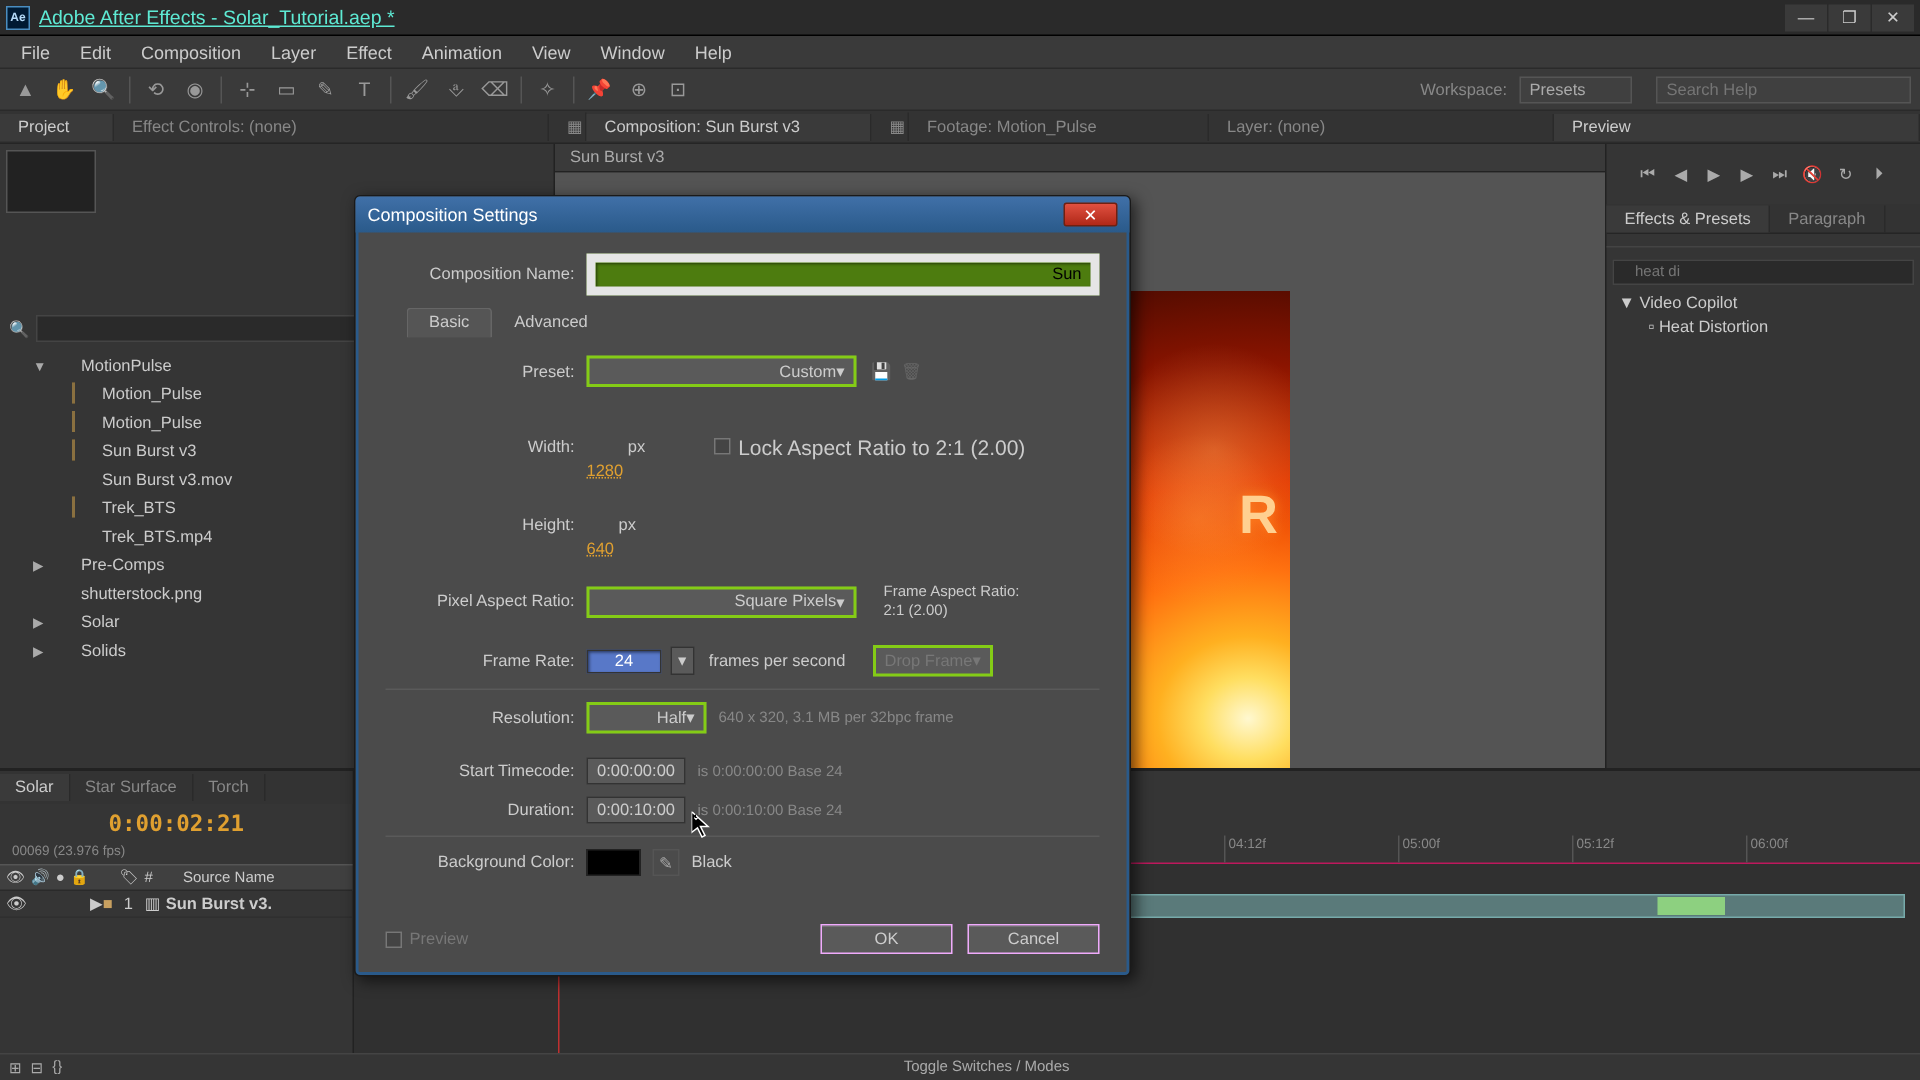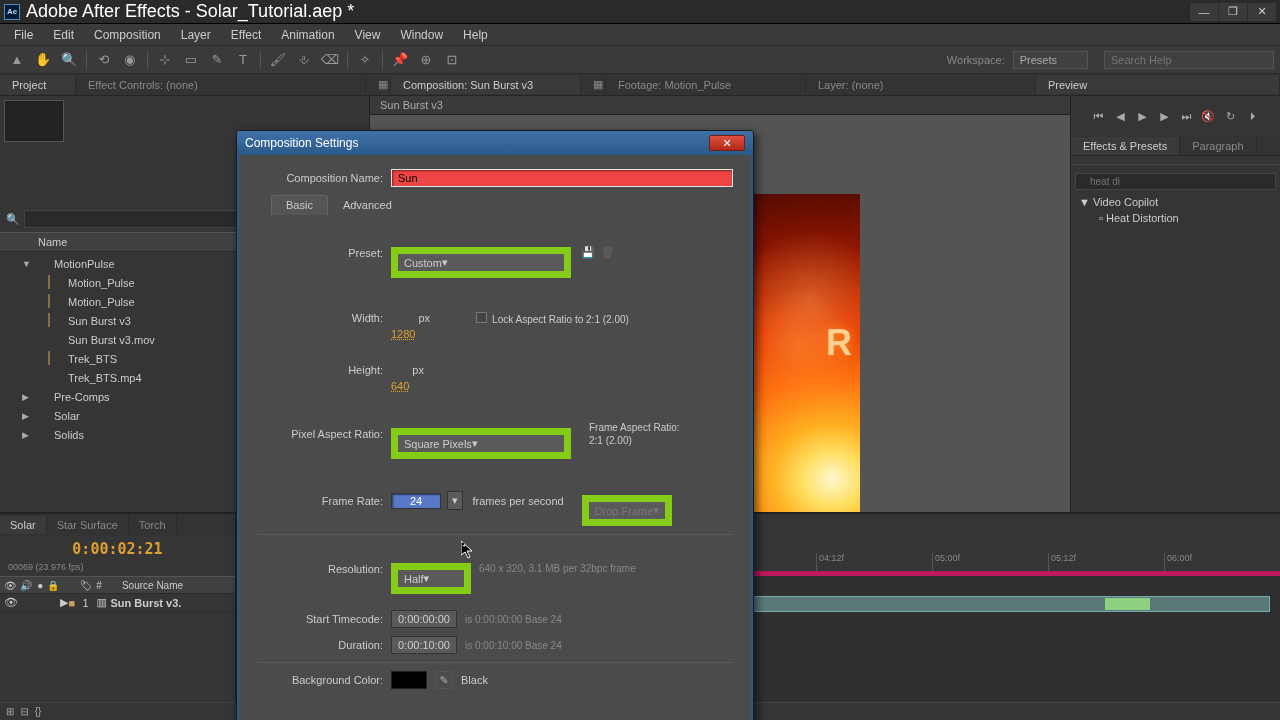--- a/index.html
+++ b/index.html
@@ -1,21 +1,21 @@
 <!DOCTYPE html>
 <html><head>
 <meta charset="utf-8">
 <style>
 * { margin: 0; padding: 0; box-sizing: border-box; font-family: "Segoe UI", Tahoma, sans-serif; }
 body { background: #1a1a1a; width: 1280px; height: 720px; overflow: hidden; position: relative; color: #ccc; font-size: 11px; }
 
 
 .titlebar { background: #2a2a2a; height: 24px; display: flex; align-items: center; padding: 0 4px; border-bottom: 1px solid #000; }
 .titlebar .app-icon { width: 16px; height: 16px; background: #001a33; border: 1px solid #4a8dc0; margin-right: 6px; display: flex; align-items: center; justify-content: center; font-size: 8px; color: #b4d9f7; font-weight: bold; }
-.titlebar .title { color: #ffffff; font-size: 18px; }
+.titlebar .title { color: #5eead4; font-size: 13px; text-decoration: underline; }
 .titlebar .win-controls { margin-left: auto; display: flex; gap: 1px; }
 .titlebar .win-btn { width: 28px; height: 18px; background: #3a3a3a; display: flex; align-items: center; justify-content: center; color: #ccc; font-size: 11px; cursor: pointer; }
 .titlebar .win-btn.close { background: #3a3a3a; }
 
 
 .menubar { background: #3a3a3a; height: 22px; display: flex; align-items: center; padding: 0 4px; border-bottom: 1px solid #2a2a2a; }
 .menubar .menu-item { padding: 2px 10px; color: #ccc; cursor: pointer; font-size: 12px; }
 
 
 .toolbar { background: #3a3a3a; height: 28px; display: flex; align-items: center; padding: 0 6px; border-bottom: 1px solid #2a2a2a; gap: 4px; }
@@ -76,44 +76,44 @@
 .timeline { position: absolute; bottom: 18px; left: 0; right: 0; height: 190px; background: #353535; border-top: 2px solid #222; display: flex; }
 .tl-left { width: 236px; border-right: 1px solid #222; }
 .tl-tabs { height: 22px; background: #333; display: flex; align-items: center; }
 .tl-tab { padding: 3px 10px; font-size: 11px; color: #888; border-right: 1px solid #2a2a2a; }
 .tl-tab.active { background: #3a3a3a; color: #ccc; }
 .tl-time { padding: 4px 8px; color: #e0a030; font-size: 15px; font-weight: bold; font-family: monospace; text-align: center; }
 .tl-fps { color: #888; font-size: 9px; padding: 0 8px 4px; }
 .tl-switches { height: 18px; background: #404040; border-top: 1px solid #555; border-bottom: 1px solid #2a2a2a; display: flex; align-items: center; padding: 0 4px; gap: 4px; font-size: 10px; }
 .tl-layer { display: flex; align-items: center; padding: 2px 4px; font-size: 11px; height: 18px; border-bottom: 1px solid #2f2f2f; }
 .tl-right { flex: 1; position: relative; background: #303030; }
-.tl-ruler { height: 62px; background: #353535; border-bottom: 5px solid #be185d; position: relative; }
+.tl-ruler { height: 62px; background: #353535; border-bottom: 1px solid #be185d; position: relative; }
 .tl-ticks { position: absolute; bottom: 0; left: 0; right: 0; height: 18px; display: flex; }
 .tl-tick { flex: 1; border-left: 1px solid #555; font-size: 9px; color: #888; padding-left: 2px; }
 .tl-track-area { position: relative; height: 40px; }
 .tl-bar { position: absolute; top: 20px; left: 0; right: 10px; height: 16px; background: #5a7a7a; border: 1px solid #7aa; }
 .tl-marker { position: absolute; top: 22px; right: 130px; width: 45px; height: 12px; background: #8dd080; }
 .tl-playhead { position: absolute; top: 38px; bottom: 0; width: 1px; background: #c03030; left: 136px; }
 .tl-playhead::before { content: ""; position: absolute; top: 0; left: -5px; width: 0; height: 0; border-left: 5px solid transparent; border-right: 5px solid transparent; border-top: 8px solid #d8b040; }
 
 
 .statusbar { position: absolute; bottom: 0; left: 0; right: 0; height: 18px; background: #353535; border-top: 1px solid #444; display: flex; align-items: center; padding: 0 6px; font-size: 10px; color: #aaa; }
 .toggle-sw { margin: 0 auto; }
 .dialog { position: absolute; left: 236px; top: 130px; width: 518px; background: #4b4b4b; border: 1px solid #1a1a1a; box-shadow: inset 0 0 0 2px #2a5a8a, 3px 3px 10px rgba(0,0,0,.6); border-radius: 4px; }
 .dialog-title { background: linear-gradient(#4070a8, #2a5a8a); height: 24px; display: flex; align-items: center; padding: 0 8px; border-radius: 3px 3px 0 0; }
 .dialog-title span { color: #fff; font-size: 12px; }
 .dialog-close { margin-left: auto; width: 36px; height: 16px; background: linear-gradient(#e05040, #b02818); border: 1px solid #702010; border-radius: 2px; color: #fff; display: flex; align-items: center; justify-content: center; font-size: 11px; cursor: pointer; }
 .dialog-body { padding: 14px 20px; color: #ccc; font-size: 11px; }
 .dlg-row { display: flex; align-items: center; margin-bottom: 8px; }
 .dlg-label { width: 134px; text-align: right; padding-right: 8px; color: #ccc; }
-.dlg-input-wide { flex: 1; background: #ef4444; border: 1px solid #e5e5e5; box-shadow: inset 1px 1px 2px rgba(0,0,0,.5); padding: 2px 6px; color: #000; font-size: 11px; }
+.dlg-input-wide { flex: 1; background: #4d7c0f; border: 6px solid #e5e5e5; box-shadow: inset 1px 1px 2px rgba(0,0,0,.5); padding: 2px 6px; color: #000; font-size: 11px; text-align: right; }
 .dlg-tabs { display: flex; margin: 6px 0 12px 14px; }
 .dlg-tab { padding: 3px 14px; font-size: 11px; cursor: pointer; border: 1px solid transparent; color: #ccc; }
 .dlg-tab.active { background: #555; border: 1px solid #666; border-bottom: none; border-radius: 3px 3px 0 0; }
-.dlg-select { background: #5a5a5a; border: 7px solid #84cc16; padding: 2px 6px; color: #ccc; font-size: 11px; min-width: 180px; display: flex; justify-content: flex-start; align-items: center; margin-top: 20px; }
+.dlg-select { background: #5a5a5a; border: 2px solid #84cc16; padding: 2px 6px; color: #ccc; font-size: 11px; min-width: 180px; display: flex; justify-content: flex-end; align-items: center; }
 .dlg-select.sm { min-width: 80px; }
 .linkval { color: #e0a030; text-decoration: underline dotted; cursor: pointer; margin-top: 32px; }
 .dlg-num { background: #7a7a7a; border: 1px solid #333; box-shadow: inset 1px 1px 2px rgba(0,0,0,.5); padding: 1px 4px; color: #003090; font-size: 11px; width: 50px; text-align: center; }
 .dlg-num.sel { background: #5878c8; color: #fff; }
 .dlg-tc { background: #5a5a5a; border: 1px solid #333; padding: 2px 6px; color: #ccc; font-size: 11px; width: 66px; text-align: center; }
 .aux { color: #888; font-size: 10px; margin-left: 8px; }
 .checkbox { width: 11px; height: 11px; border: 1px solid #777; background: #444; margin-right: 5px; display: inline-block; }
 .color-swatch { width: 36px; height: 18px; background: #000; border: 1px solid #222; }
 .dropper { width: 18px; height: 18px; border: 1px solid #555; margin: 0 8px; display: flex; align-items: center; justify-content: center; font-size: 11px; color: #aaa; }
 .dlg-buttons { display: flex; justify-content: flex-end; gap: 10px; padding: 10px 20px 14px; align-items: center; }
@@ -194,24 +194,20 @@
 
   <div class="left-col">
     <div class="project-header">
       <div class="comp-thumb"></div>
     </div>
     <div style="height:60px"></div>
     <div class="search-row">
       <span style="color:#888">🔍</span>
       <input style="">
     </div>
-    <div class="proj-columns">
-      <span class="col-icon"></span>
-      <span>Name</span>
-    </div>
     <div class="proj-tree">
       <div class="tree-row">
           <span class="indent" style="width:14px"></span>
           <span class="twisty">▼</span>
           <span class="item-icon"><span class="folder-icon"></span></span>
           <span>MotionPulse</span>
         </div>
       <div class="tree-row">
           <span class="indent" style="width:40px"></span>
           <span class="item-icon"><span class="comp-icon"></span></span>
@@ -240,20 +236,25 @@
       <div class="tree-row">
           <span class="indent" style="width:40px"></span>
           <span class="item-icon"><span class="file-icon"></span></span>
           <span>Trek_BTS.mp4</span>
         </div>
       <div class="tree-row">
           <span class="indent" style="width:14px"></span>
           <span class="twisty">▶</span>
           <span class="item-icon"><span class="folder-icon"></span></span>
           <span>Pre-Comps</span>
+        </div>
+      <div class="tree-row">
+          <span class="indent" style="width:26px"></span>
+          <span class="item-icon"><span class="img-icon"></span></span>
+          <span>shutterstock.png</span>
         </div>
       <div class="tree-row">
           <span class="indent" style="width:14px"></span>
           <span class="twisty">▶</span>
           <span class="item-icon"><span class="folder-icon"></span></span>
           <span>Solar</span>
         </div>
       <div class="tree-row">
           <span class="indent" style="width:14px"></span>
           <span class="twisty">▶</span>
@@ -398,21 +399,21 @@
         </div>
       <span style="margin-left:10px">💾</span>
       <span style="margin-left:6px;color:#666">🗑</span>
     </div>
 
     <div style="height:10px"></div>
     <div class="dlg-row">
       <div class="dlg-label">Width:</div>
       <span class="linkval">1280</span>
       <span style="margin-left:3px">px</span>
-      <span style="margin-left:46px"><span class="checkbox"></span><span style="font-size:10px">Lock Aspect Ratio to 2:1 (2.00)</span></span>
+      <span style="margin-left:46px"><span class="checkbox"></span><span style="font-size:14px">Lock Aspect Ratio to 2:1 (2.00)</span></span>
     </div>
     <div class="dlg-row">
       <div class="dlg-label">Height:</div>
       <span class="linkval">640</span>
       <span style="margin-left:3px">px</span>
     </div>
 
     <div style="height:8px"></div>
     <div class="dlg-row">
       <div class="dlg-label">Pixel Aspect Ratio:</div>

